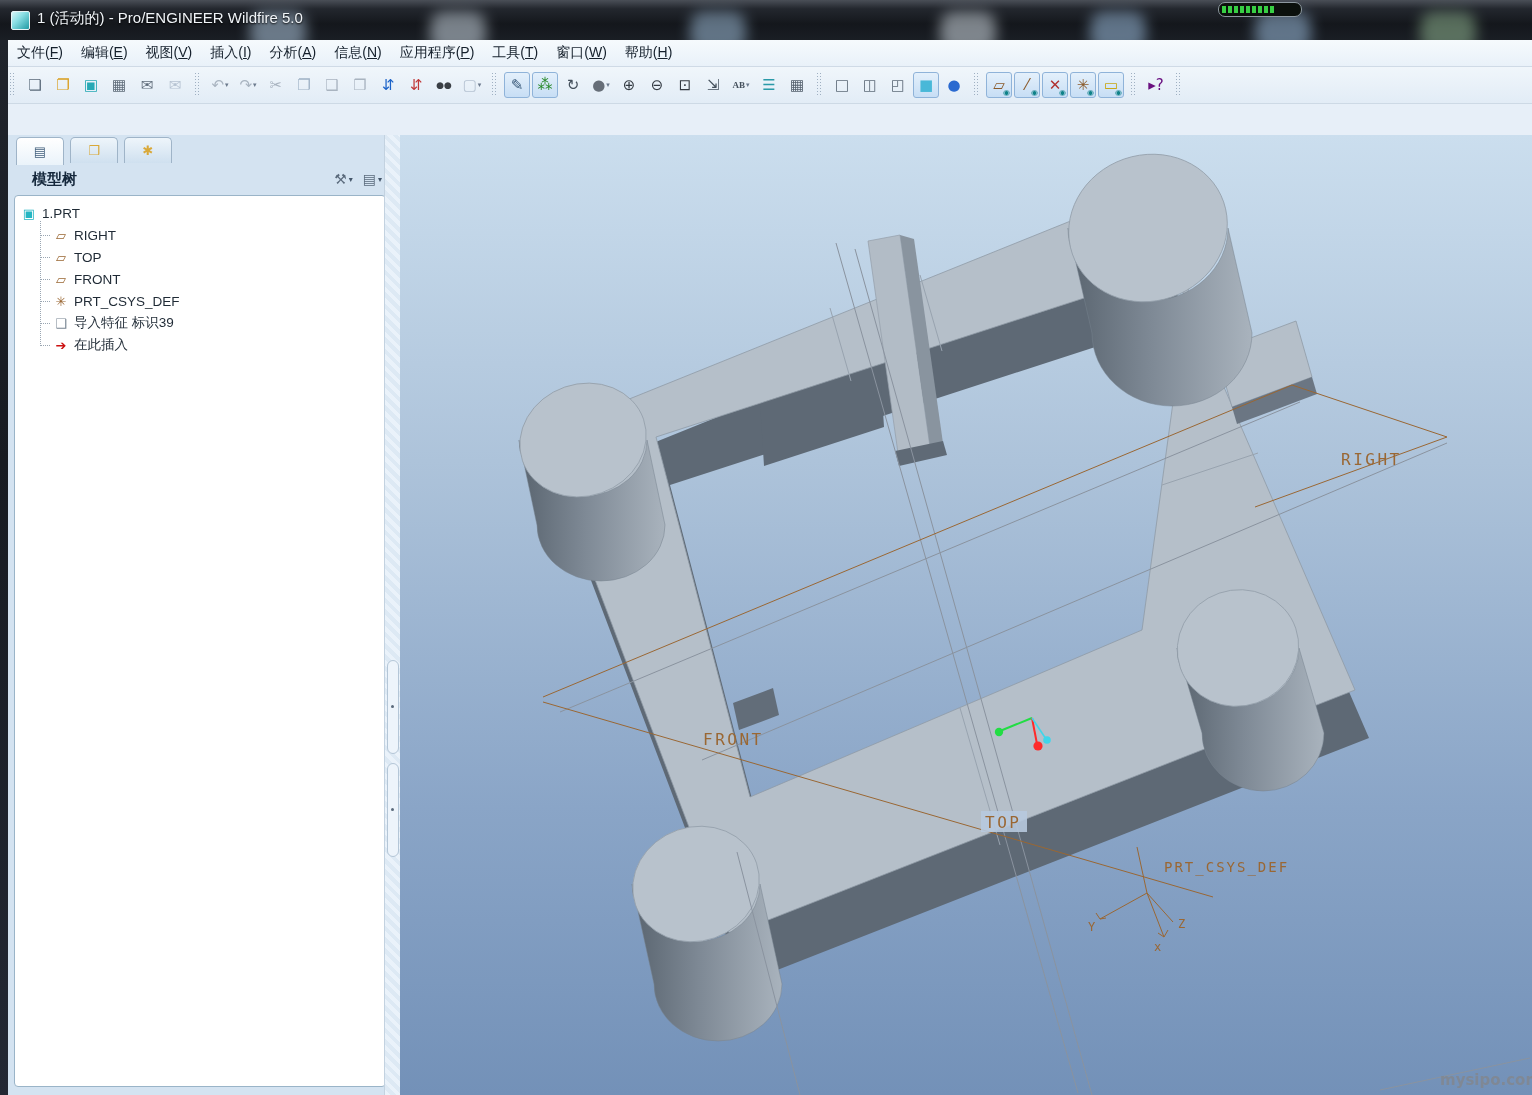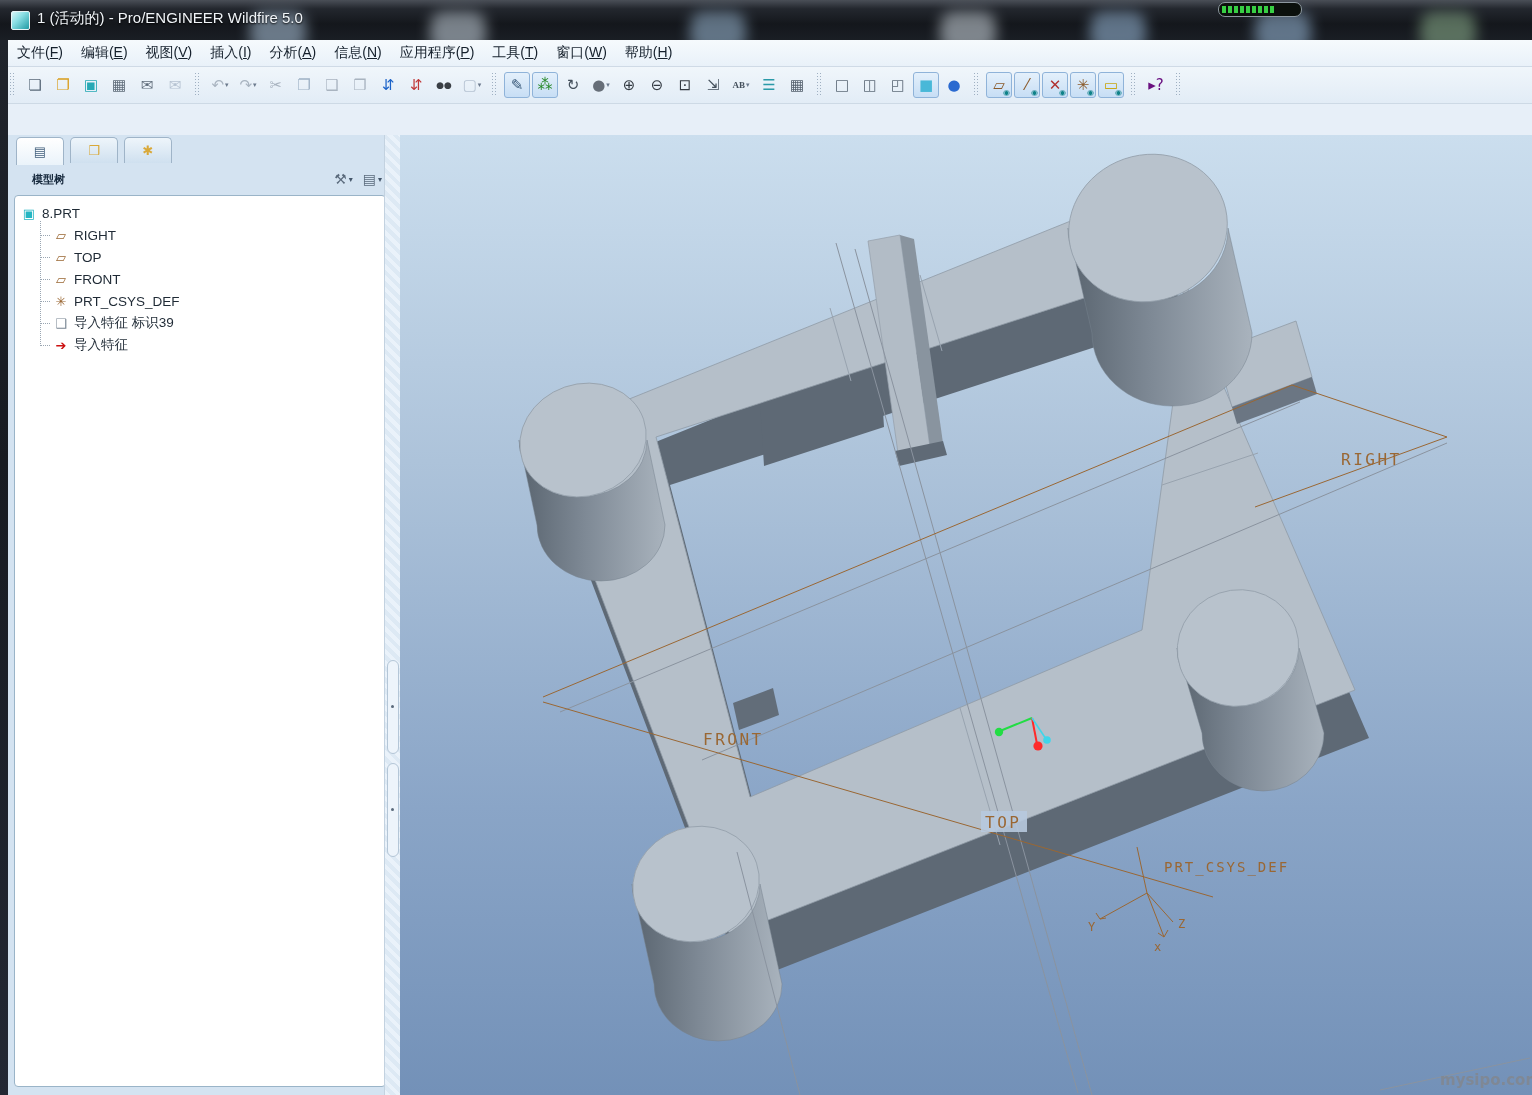--- a/index.html
+++ b/index.html
@@ -43,21 +43,21 @@
     background:linear-gradient(180deg,#20242c,#171b22 40%,#232834);}
 
   
   #panel{position:absolute;left:8px;top:135px;width:392px;height:960px;background:#d4e3f1;}
   #panel-tabs{position:absolute;left:8px;top:2px;height:26px;display:flex;gap:6px;}
   .ptab{width:46px;height:25px;border:1px solid #9fb4c8;border-bottom:none;border-radius:5px 5px 0 0;
     display:flex;align-items:center;justify-content:center;font-size:13px;
     background:linear-gradient(#eef5fb,#cfe0ef);}
   .ptab.active{background:linear-gradient(#ffffff,#eaf3fa);height:27px;}
   #panel-header{position:absolute;left:8px;top:28px;width:376px;height:32px;display:flex;align-items:center;}
-  #panel-title{font-size:11px;font-weight:bold;color:#15283c;margin-left:16px;}
+  #panel-title{font-size:15px;font-weight:bold;color:#15283c;margin-left:16px;}
   #panel-hbtns{margin-left:auto;display:flex;gap:10px;margin-right:10px;}
   .phb{display:flex;align-items:center;font-size:14px;color:#5a6a7c;}
   .phb .dd{font-size:8px;color:#44566a;margin-left:2px;}
   #tree{position:absolute;left:6px;top:60px;width:372px;height:892px;background:#ffffff;
     border:1px solid #9ab4c8;border-radius:4px;box-sizing:border-box;padding:6px 4px;}
   #tree-list{position:relative;font-size:13.5px;color:#1f2a35;}
   #tree-list::before{content:"";position:absolute;left:21px;top:19px;height:125px;border-left:1px dotted #9aa6b2;}
   .tree-row{display:flex;align-items:center;height:22px;white-space:nowrap;}
   .tree-row.child{padding-left:32px;position:relative;}
   .tree-row.child::before{content:"";position:absolute;left:22px;top:11px;width:9px;border-top:1px dotted #9aa6b2;}
@@ -274,21 +274,21 @@
           <span class="phb">
             <span>▤</span>
             <span class="dd">▾</span>
           </span>
         </span>
     </div>
     <div id="tree">
       <div id="tree-list">
           <div class="tree-row">
             <span class="ti" style="color: rgb(37, 182, 195);">▣</span>
-            <span>8.PRT</span>
+            <span>1.PRT</span>
           </div>
           <div class="tree-row child">
             <span class="ti" style="color: rgb(154, 103, 51);">▱</span>
             <span>RIGHT</span>
           </div>
           <div class="tree-row child">
             <span class="ti" style="color: rgb(154, 103, 51);">▱</span>
             <span>TOP</span>
           </div>
           <div class="tree-row child">
@@ -298,21 +298,21 @@
           <div class="tree-row child">
             <span class="ti" style="color: rgb(154, 103, 51);">✳</span>
             <span>PRT_CSYS_DEF</span>
           </div>
           <div class="tree-row child">
             <span class="ti" style="color: rgb(122, 135, 148);">❑</span>
             <span>导入特征 标识39</span>
           </div>
           <div class="tree-row child">
             <span class="ti" style="color: rgb(204, 17, 17);">➔</span>
-            <span>导入特征</span>
+            <span>在此插入</span>
           </div>
         </div>
     </div>
     <div id="splitter">
       <div class="sash" style="top:525px"></div>
       <div class="sash" style="top:628px"></div>
     </div>
   </aside>
 
   <main id="viewport">

